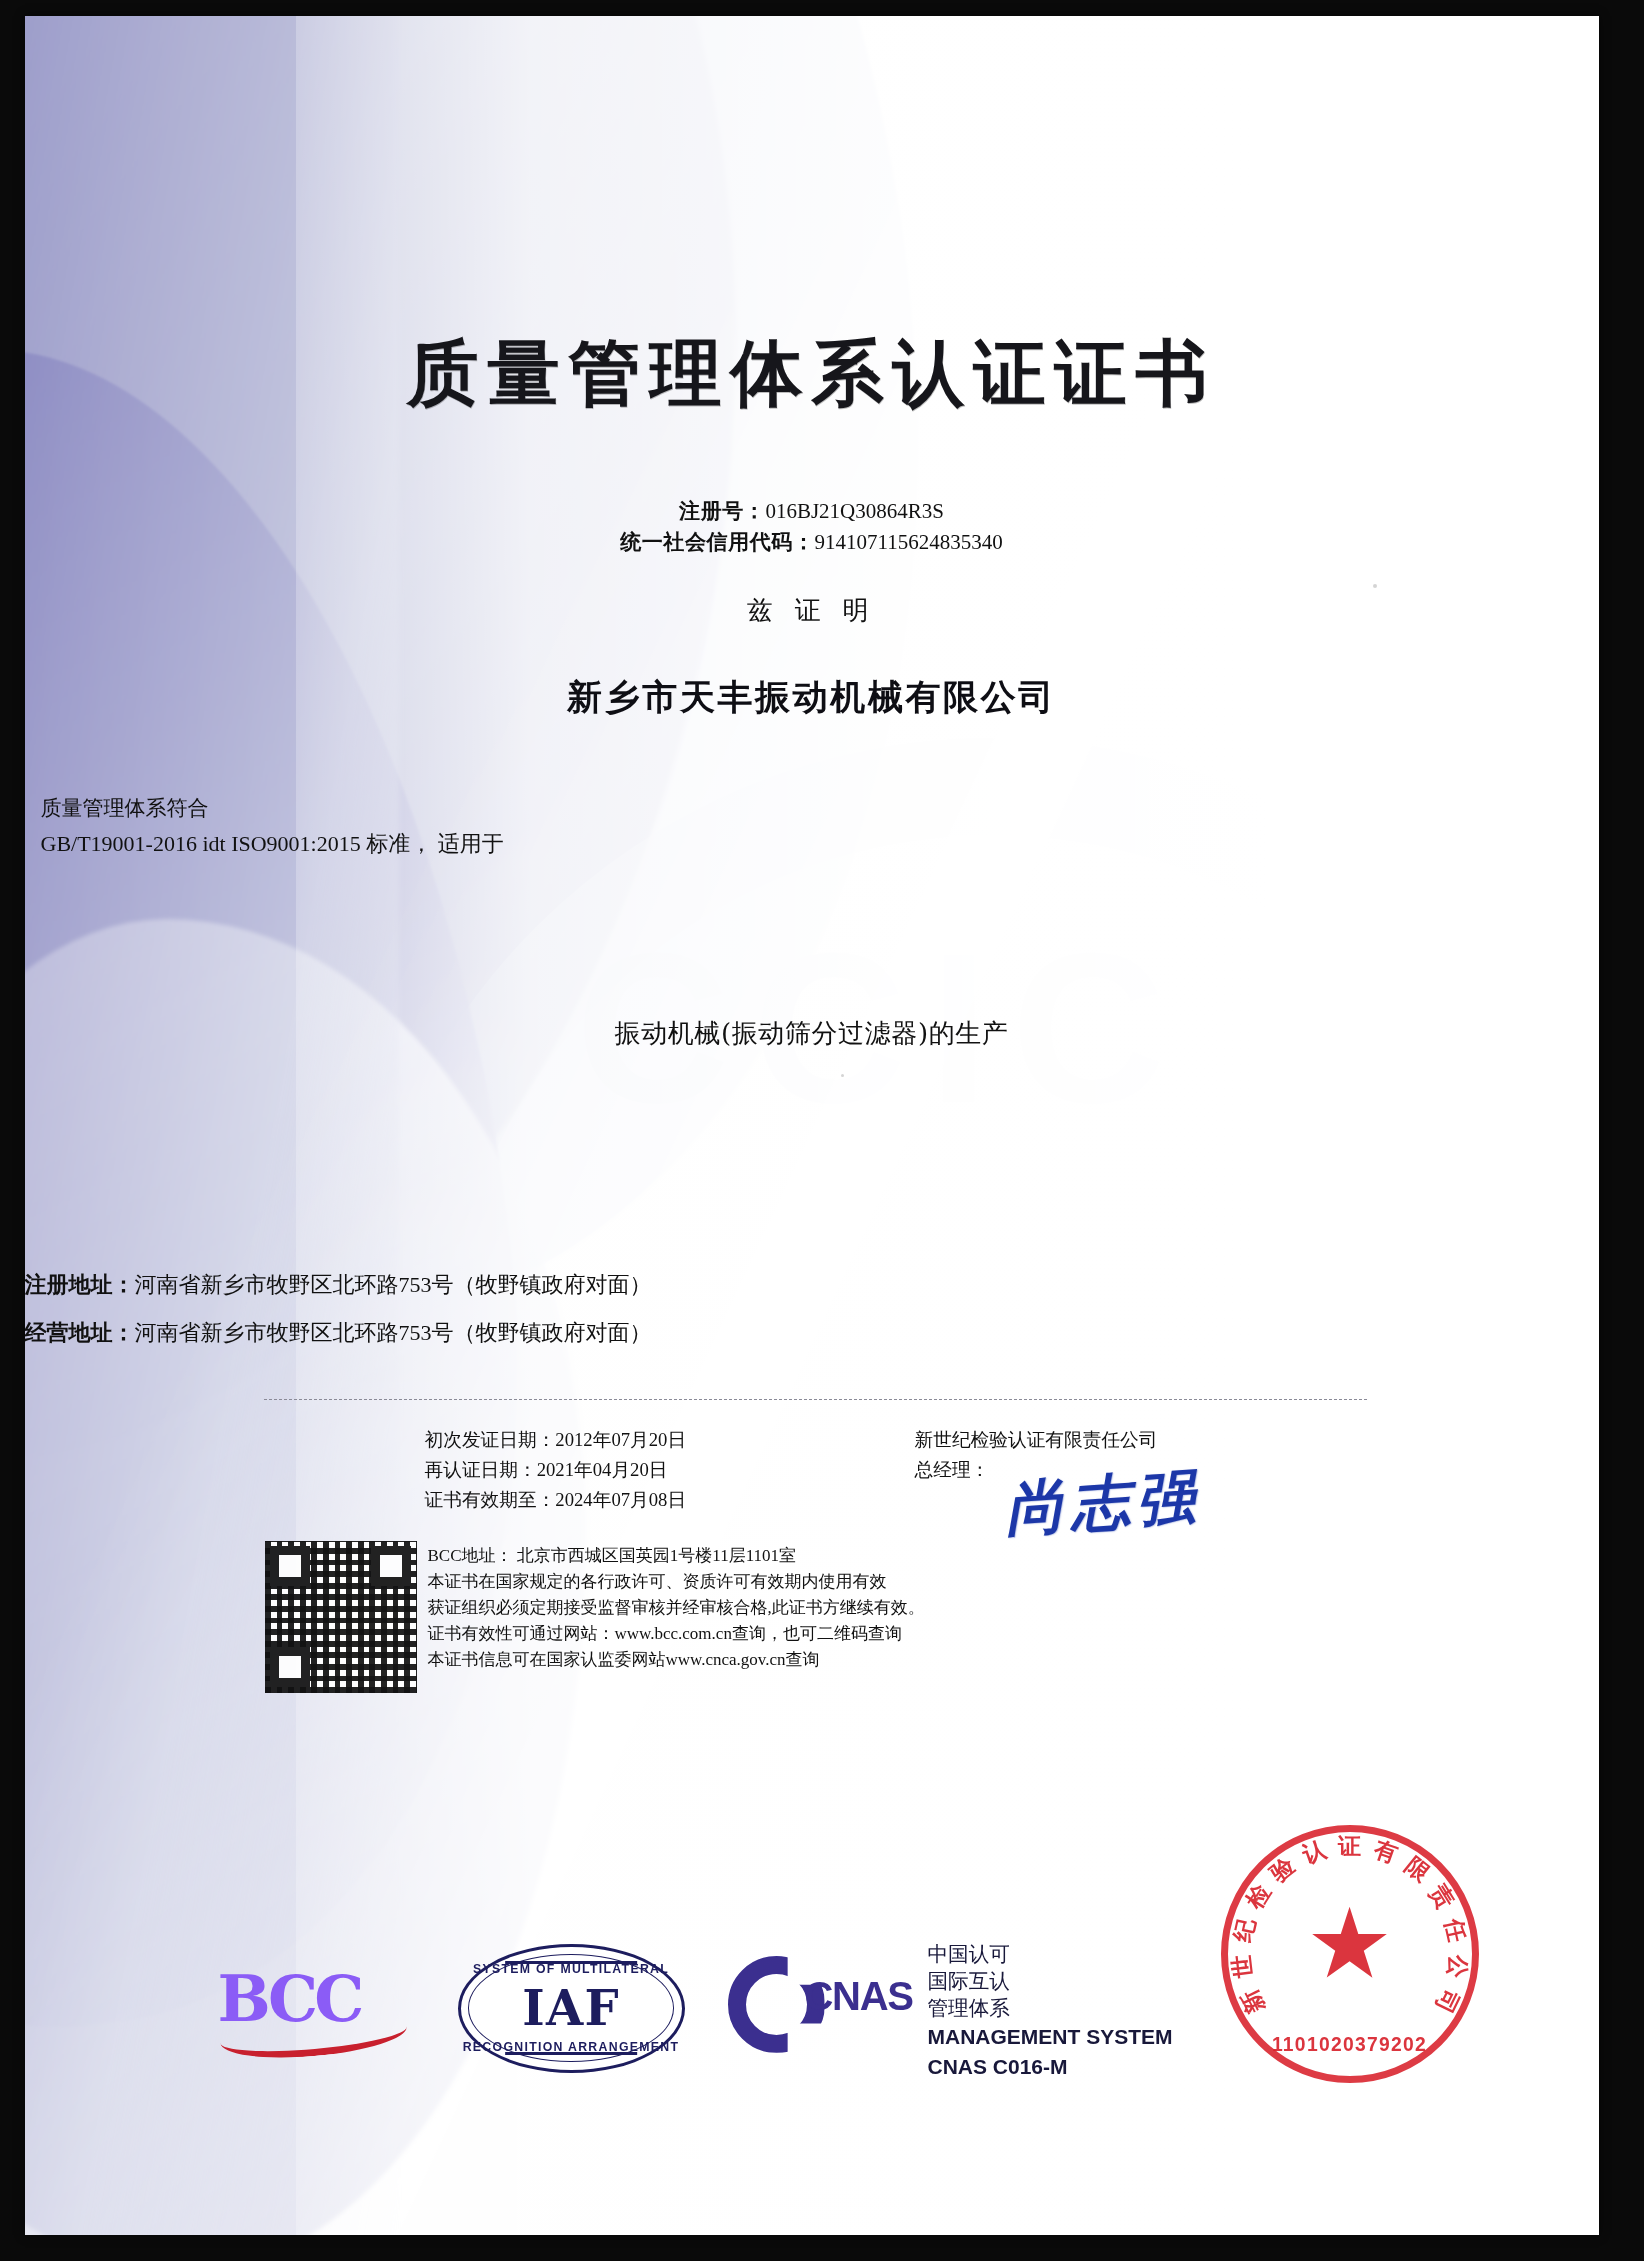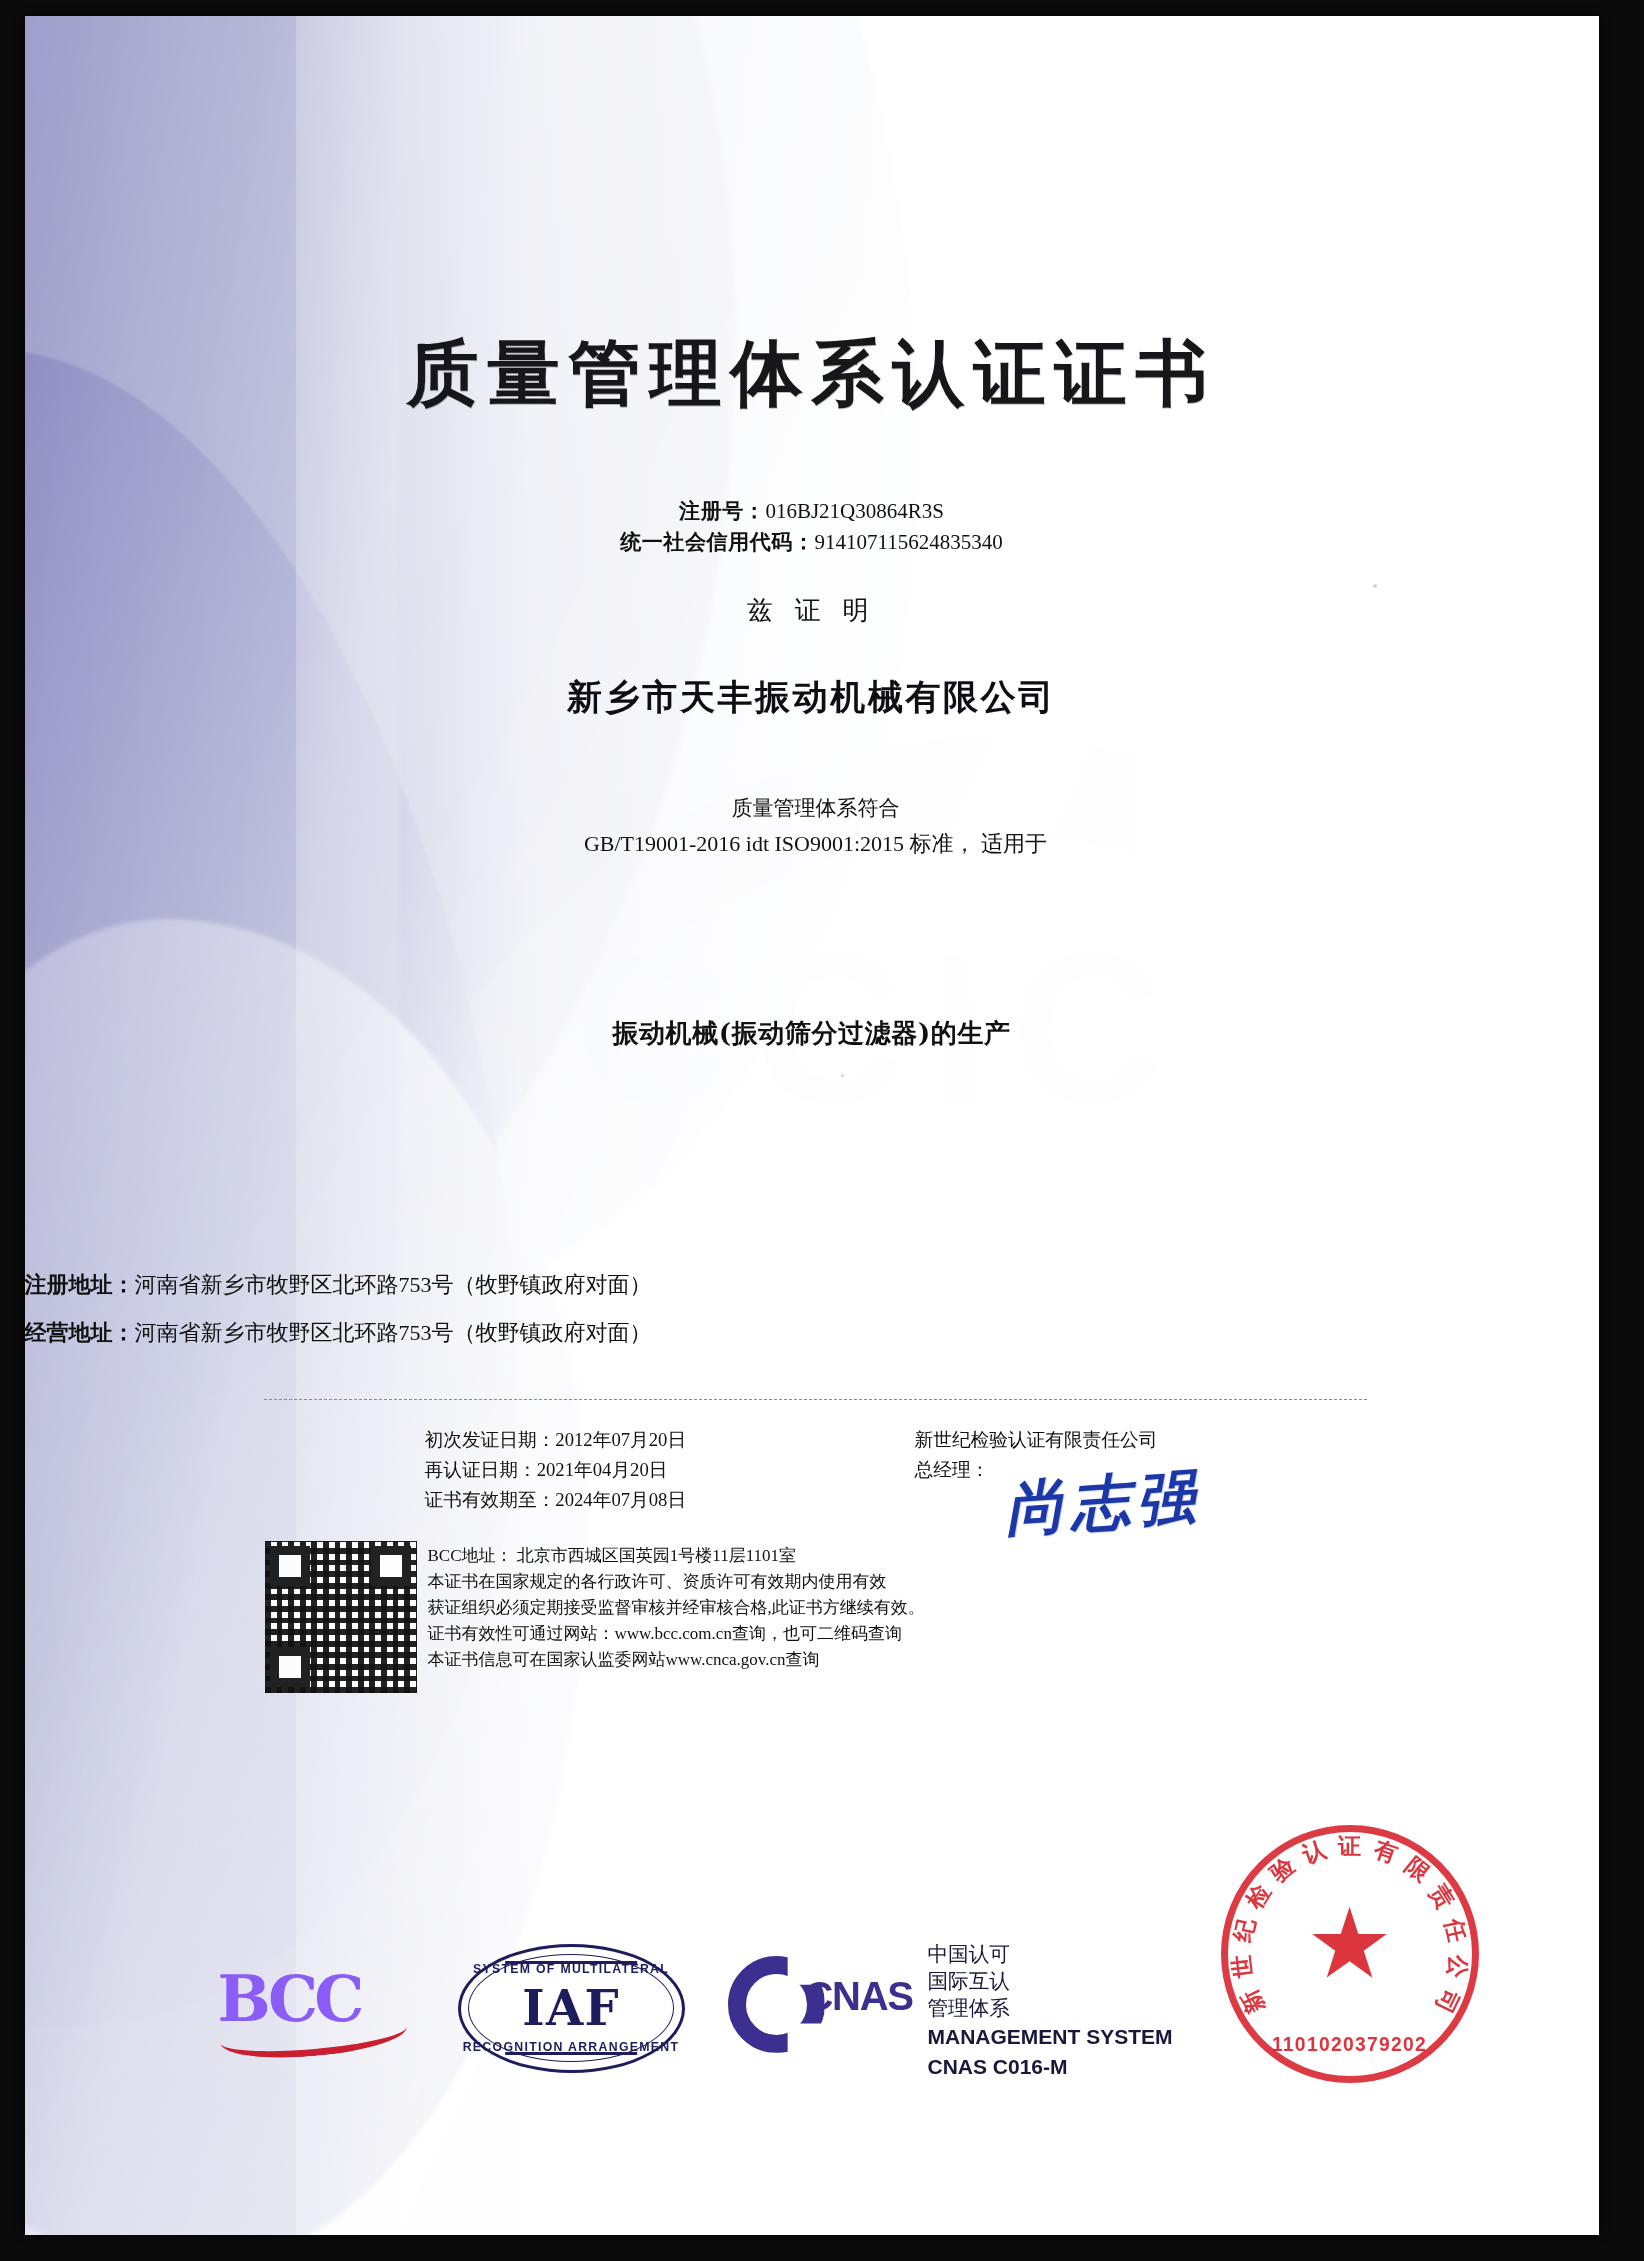--- a/index.html
+++ b/index.html
@@ -162,37 +162,36 @@
     text-align: center;
     font-family: "DejaVu Serif", serif;
     font-size: 35px;
     font-weight: 700;
     letter-spacing: 2.6px;
     color: #0e0e14;
   }
 
   .standard {
     position: absolute;
-    left: 4px; top: 774px;
-    width: 100%;
-    text-align: center;
+    left: 16px; top: 774px;
+    width: 100%;
     font-size: 21px;
     line-height: 36px;
     color: #111;
   }
   .standard .line2 { font-size: 22px; }
 
   .scope {
     position: absolute;
     left: 0; top: 1000px;
     width: 100%;
     text-align: center;
     font-family: "DejaVu Serif", serif;
     font-size: 26px;
-    font-weight: 700;
+    font-weight: 400;
     letter-spacing: 0.6px;
     color: #111;
   }
 
   .addresses {
     position: absolute;
     left: 0; top: 1245px;
     width: 100%;
     text-align: left;
     font-size: 22px;

